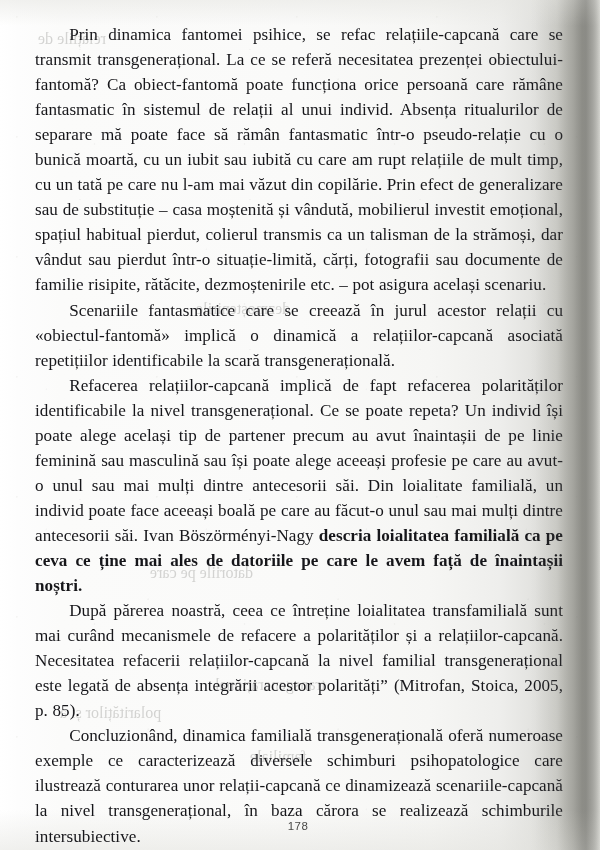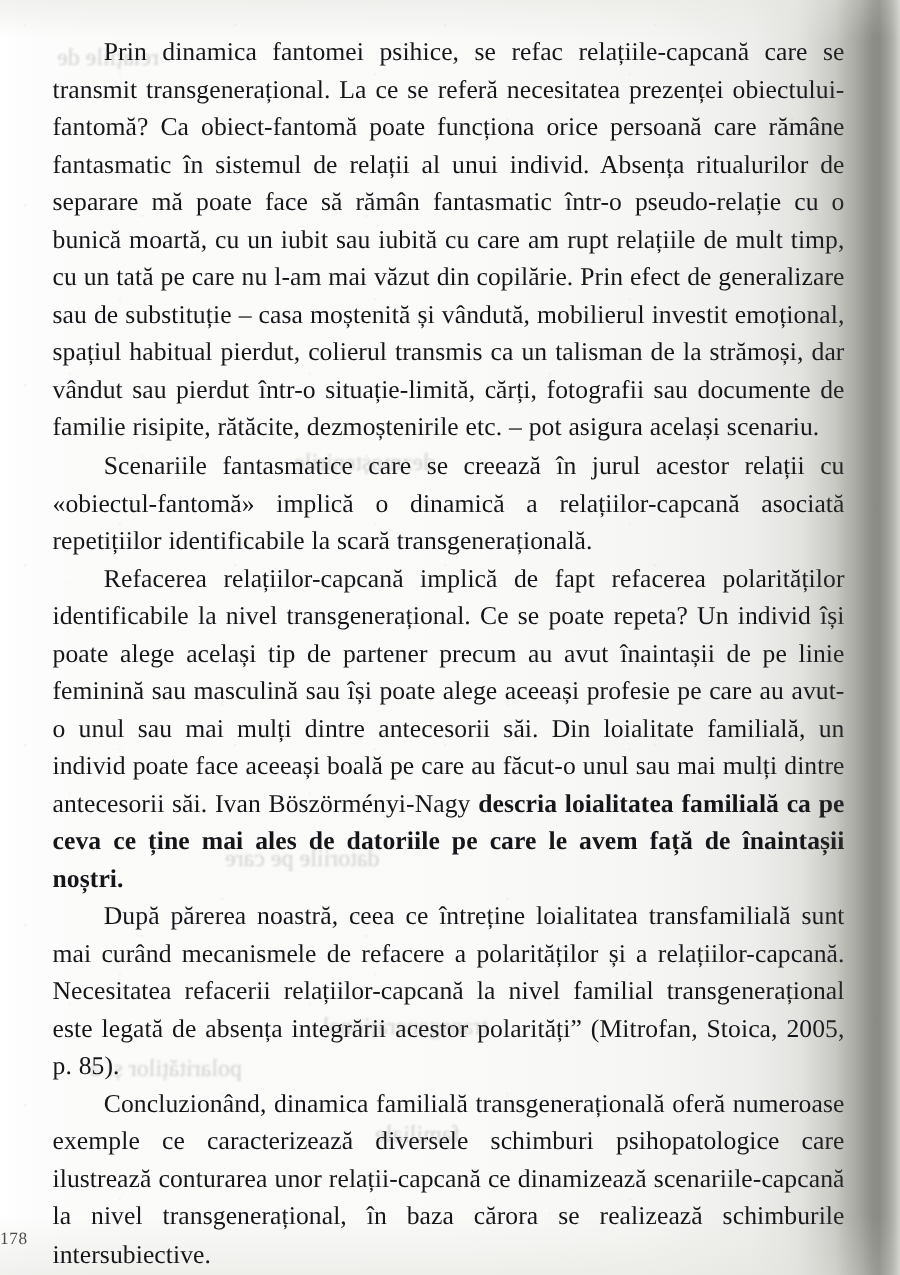--- a/index.html
+++ b/index.html
@@ -91,24 +91,24 @@
   #ghost-c { left: 150px; top: 560px; }
   #ghost-d { left: 215px; top: 672px; }
   #ghost-e { left: 60px;  top: 700px; }
   #ghost-f { left: 250px; top: 744px; }
 
   #page-number {
     position: absolute;
     left: 0;
     top: 820px;
     width: 596px;
-    text-align: left;
+    text-align: center;
     font-size: 11.5px;
     color: #4a4a48;
-    font-family: Liberation Serif, serif;
+    font-family: Liberation Sans, sans-serif;
     letter-spacing: 0.4px;
   }
 
   
   #speckle {
     position: absolute; inset: 0;
     pointer-events: none;
     opacity: 0.35;
     background-image:
       radial-gradient(circle at 12% 14%, rgba(150,150,145,0.25) 0.6px, transparent 1.2px),

